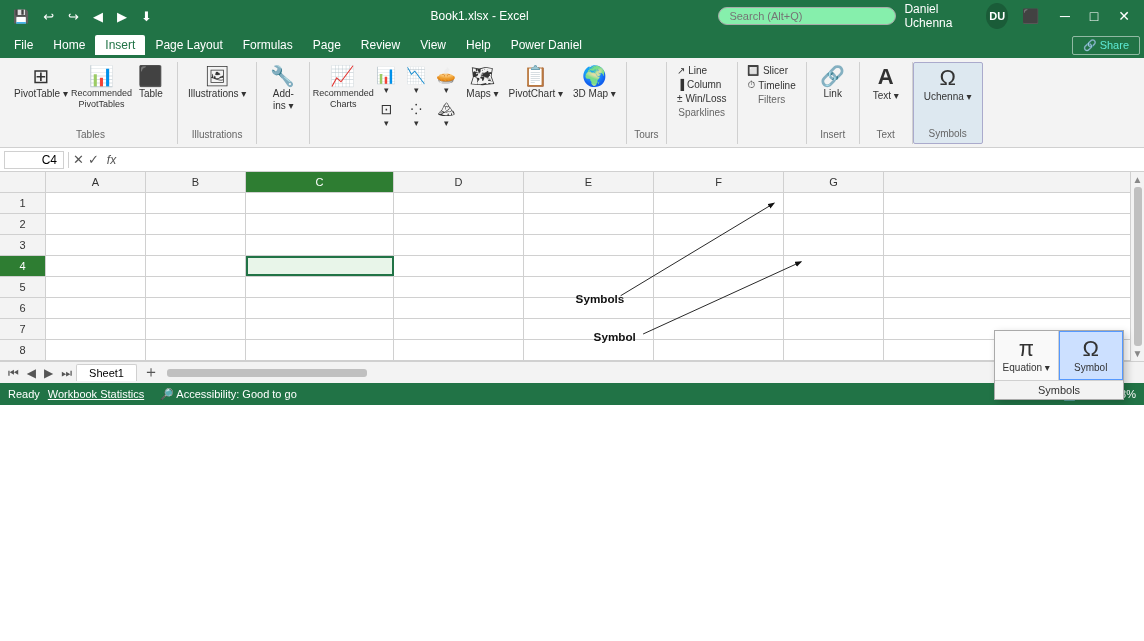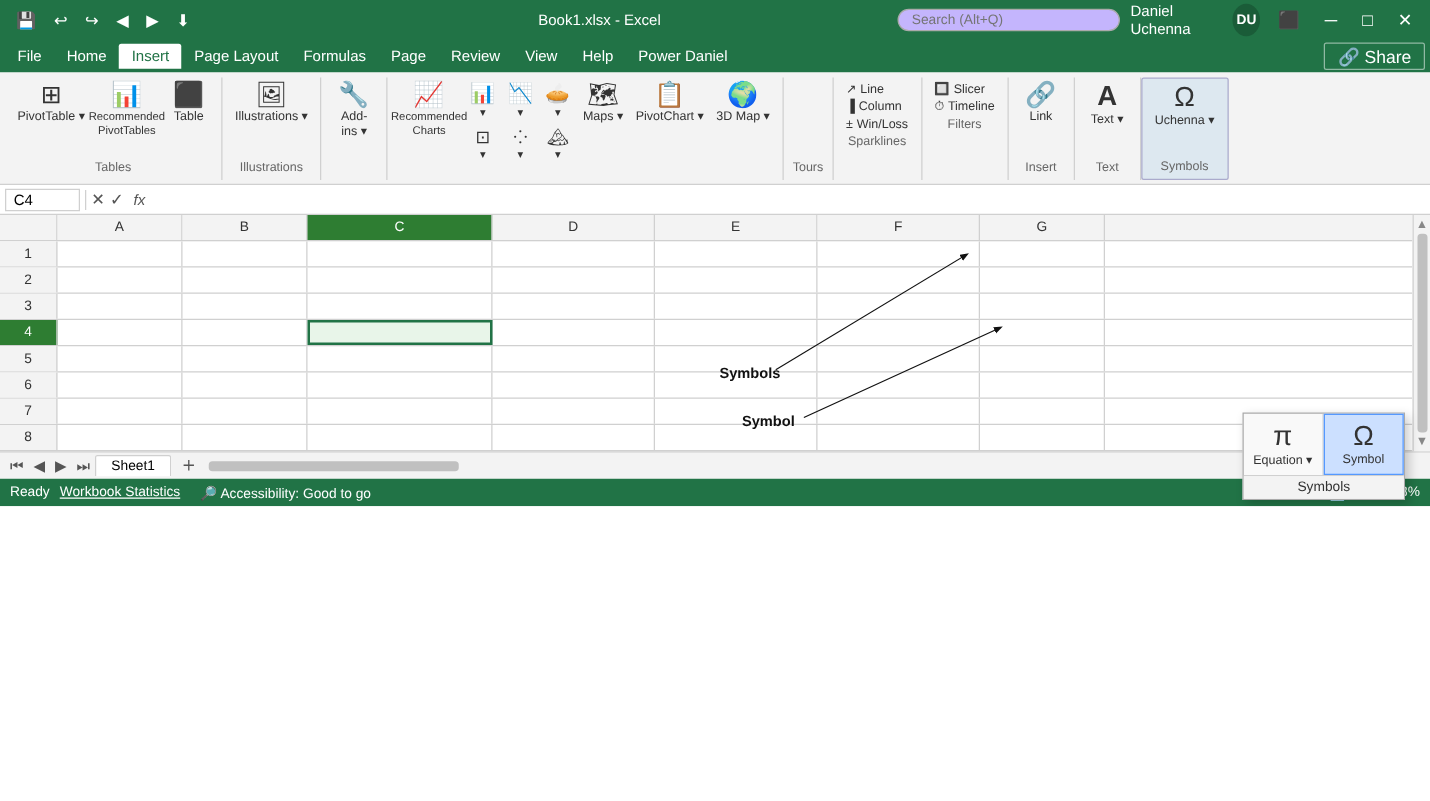--- a/index.html
+++ b/index.html
@@ -19,21 +19,21 @@
 
     
     .menu-bar {
       display: flex; align-items: center; background: #217346; color: #fff;
       height: 26px; padding: 0 4px;
     }
     .menu-item {
       padding: 3px 10px; cursor: pointer; font-size: 12px; border-radius: 2px;
     }
     .menu-item.active { background: #fff; color: #217346; border-radius: 2px 2px 0 0; }
-    .share-btn { margin-left: auto; background: none; border: 1px solid rgba(255,255,255,0.5); color: #ffffff; padding: 2px 10px; border-radius: 2px; cursor: pointer; font-size: 14px; }
+    .share-btn { margin-left: auto; background: none; border: 1px solid rgba(255,255,255,0.5); color: #5eead4; padding: 2px 10px; border-radius: 2px; cursor: pointer; font-size: 11px; }
 
     
     .ribbon {
       background: #f3f3f3; border-bottom: 1px solid #d0d0d0;
       min-height: 90px;
     }
     .ribbon-content {
       display: flex; align-items: stretch; padding: 4px 4px 0;
       min-height: 86px; overflow: hidden;
     }
@@ -68,21 +68,21 @@
       background: #dde8f0; border: 1px solid #aac; border-radius: 2px;
     }
 
     
     .formula-bar {
       display: flex; align-items: center; background: #fff;
       border-bottom: 1px solid #d0d0d0; height: 24px; padding: 0 4px; gap: 4px;
     }
     .cell-ref {
       border: 1px solid #d0d0d0; padding: 1px 6px; font-size: 12px;
-      width: 60px; text-align: left;
+      width: 60px; text-align: right;
     }
     .formula-divider { width: 1px; height: 16px; background: #d0d0d0; }
     .formula-check { background: none; border: none; cursor: pointer; font-size: 13px; color: #555; }
     .formula-fx { font-size: 12px; color: #555; padding: 0 4px; font-style: italic; }
     .formula-input { flex: 1; border: none; font-size: 12px; outline: none; }
 
     
     .col-headers { display: flex; background: #f3f3f3; border-bottom: 1px solid #d0d0d0; }
     .corner-cell { width: 46px; min-width: 46px; border-right: 1px solid #d0d0d0; background: #f3f3f3; }
     .col-header {
@@ -167,21 +167,21 @@
   <div class="title-bar-left">
     <button class="qat-btn">💾</button>
     <button class="qat-btn">↩</button>
     <button class="qat-btn">↪</button>
     <button class="qat-btn">◀</button>
     <button class="qat-btn">▶</button>
     <button class="qat-btn">⬇</button>
   </div>
   <div class="title-bar-center">Book1.xlsx - Excel</div>
   <div class="title-bar-right">
-    <input style="background: #c4b5fd; border: 1px solid rgb(170, 170, 170); border-radius: 10px; padding: 2px 24px 2px 10px; width: 200px; font-size: 11px;" placeholder="Search (Alt+Q)">
+    <input style="background: #86efac; border: 1px solid rgb(170, 170, 170); border-radius: 10px; padding: 2px 24px 2px 10px; width: 200px; font-size: 11px;" placeholder="Search (Alt+Q)">
     <span style="font-size:12px;">Daniel Uchenna</span>
     <div class="user-badge">DU</div>
     <button class="title-btn">⬛</button>
     <button class="title-btn">─</button>
     <button class="title-btn">□</button>
     <button class="title-btn">✕</button>
   </div>
 </div>
 
 <div class="menu-bar">

